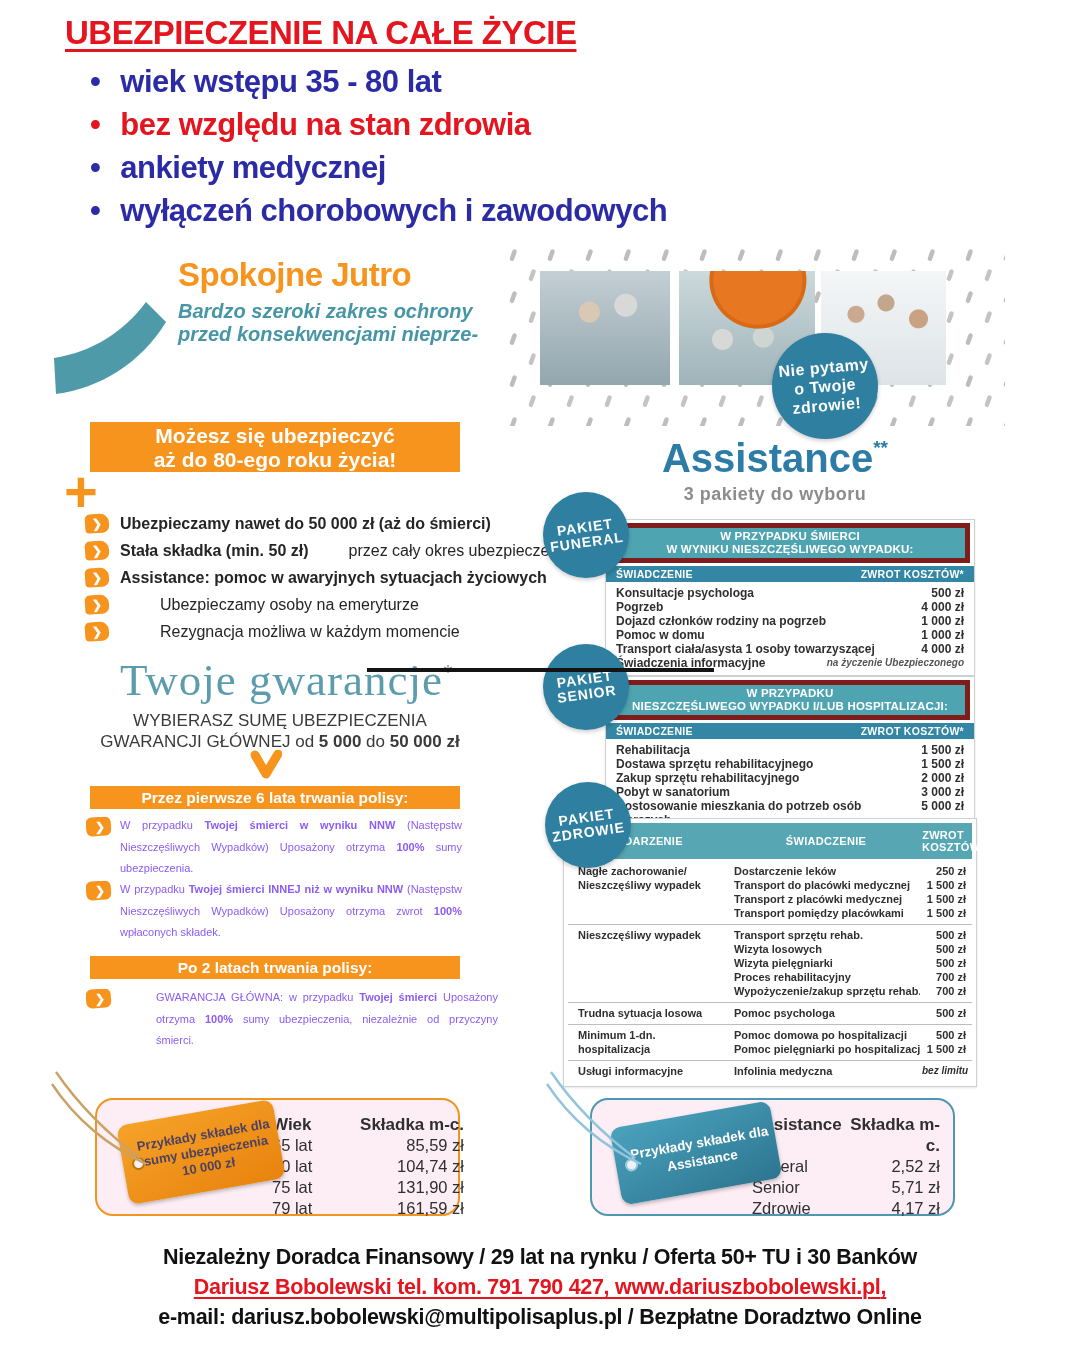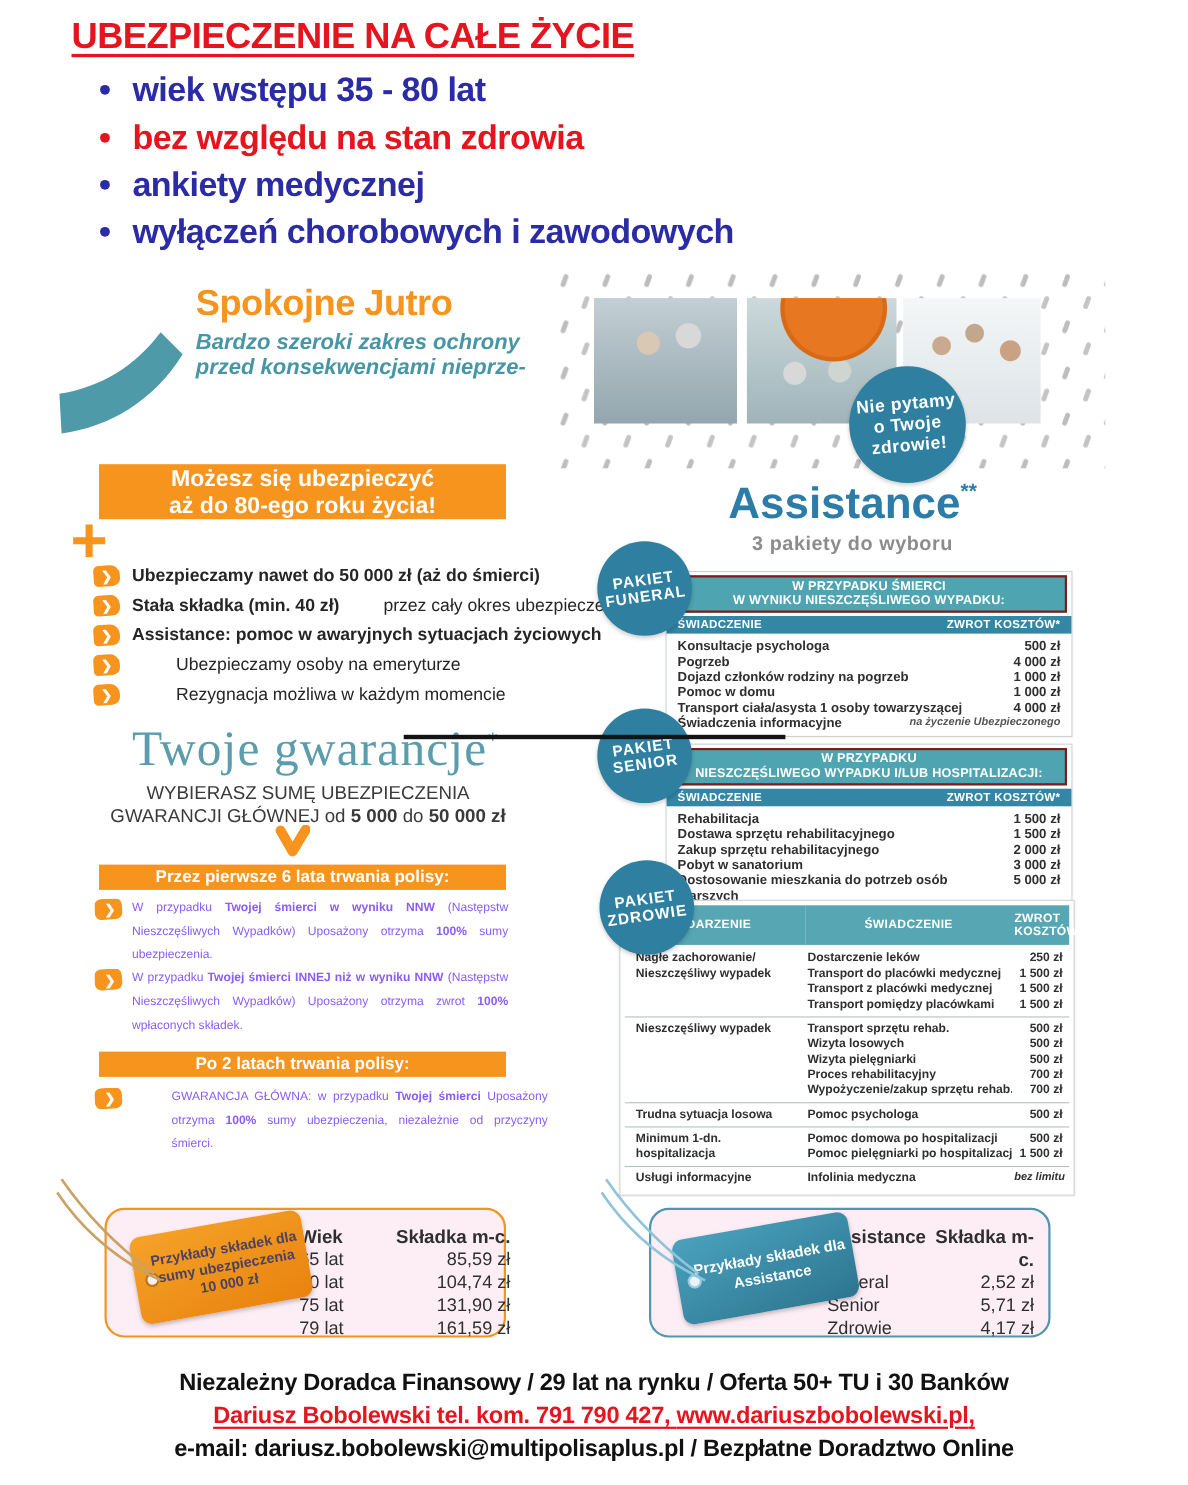--- a/index.html
+++ b/index.html
@@ -54,21 +54,21 @@
   .health-badge .inner{transform:rotate(-5deg);text-align:center;font-size:16px;line-height:19px;font-weight:bold;letter-spacing:.5px;}
   .as-title{left:585px;top:436px;width:380px;text-align:center;font-size:40px;font-weight:bold;color:#2d7ca8;}
   .as-title sup{font-size:19px;position:relative;top:-4px;}
   .as-sub{left:585px;top:484px;width:380px;text-align:center;font-size:18px;font-weight:bold;color:#8c8c8c;letter-spacing:.5px;}
 
   .pbadge{position:absolute;width:86px;height:86px;border-radius:50%;background:#2e7fa0;z-index:3;
           display:flex;align-items:center;justify-content:center;color:#fff;box-shadow:0 2px 4px rgba(0,0,0,.2);}
   .pbadge .inner{transform:rotate(-8deg);text-align:center;font-size:14px;line-height:15px;font-weight:bold;letter-spacing:1px;}
 
   .atable{position:absolute;width:370px;background:#fff;border:1px solid #cdd3d5;box-shadow:0 1px 2px rgba(0,0,0,.10);box-sizing:border-box;}
-  .atable .band{margin:3px 4px 0;background:#4fa4b1;border:2px solid #7f1d1d;color:#fff;text-align:center;
+  .atable .band{margin:3px 4px 0;background:#4fa4b1;border:5px solid #7f1d1d;color:#fff;text-align:center;
                 font-weight:bold;font-size:11.5px;line-height:12.5px;padding:2px 0 3px;letter-spacing:.2px;}
   .atable .cols{margin-top:3px;background:#3386a4;color:#fff;display:flex;justify-content:space-between;
                 font-size:10.5px;font-weight:bold;padding:2px 10px;letter-spacing:.3px;}
   .atable .body{padding:4px 10px 5px;}
   .atable .row{display:flex;justify-content:space-between;font-size:12px;line-height:14px;color:#2f2f2f;}
   .atable .row .lbl{font-weight:600;}
   .atable .row .val{font-weight:bold;white-space:nowrap;margin-left:8px;}
   .val-italic{font-style:italic;font-size:10px !important;font-weight:600 !important;color:#555;}
 
   .ztable-wrap{position:absolute;left:563px;top:818px;width:414px;background:#fff;border:1px solid #cdd3d5;
@@ -158,21 +158,21 @@
   <div class="abs plus">+</div>
 
   <div class="abs features">
     <div class="f-row">
         <span class="arrow-ic">❯</span>
         <span class="b">Ubezpieczamy nawet do 50 000 zł (aż do śmierci)</span>
         <span class="n"></span>
       </div>
     <div class="f-row">
         <span class="arrow-ic">❯</span>
-        <span class="b">Stała składka (min. 40 zł)</span>
+        <span class="b">Stała składka (min. 50 zł)</span>
         <span class="n"> przez cały okres ubezpieczenia!</span>
       </div>
     <div class="f-row">
         <span class="arrow-ic">❯</span>
         <span class="b">Assistance: pomoc w awaryjnych sytuacjach życiowych</span>
         <span class="n"></span>
       </div>
     <div class="f-row">
         <span class="arrow-ic">❯</span>
         <span class="b"></span>

